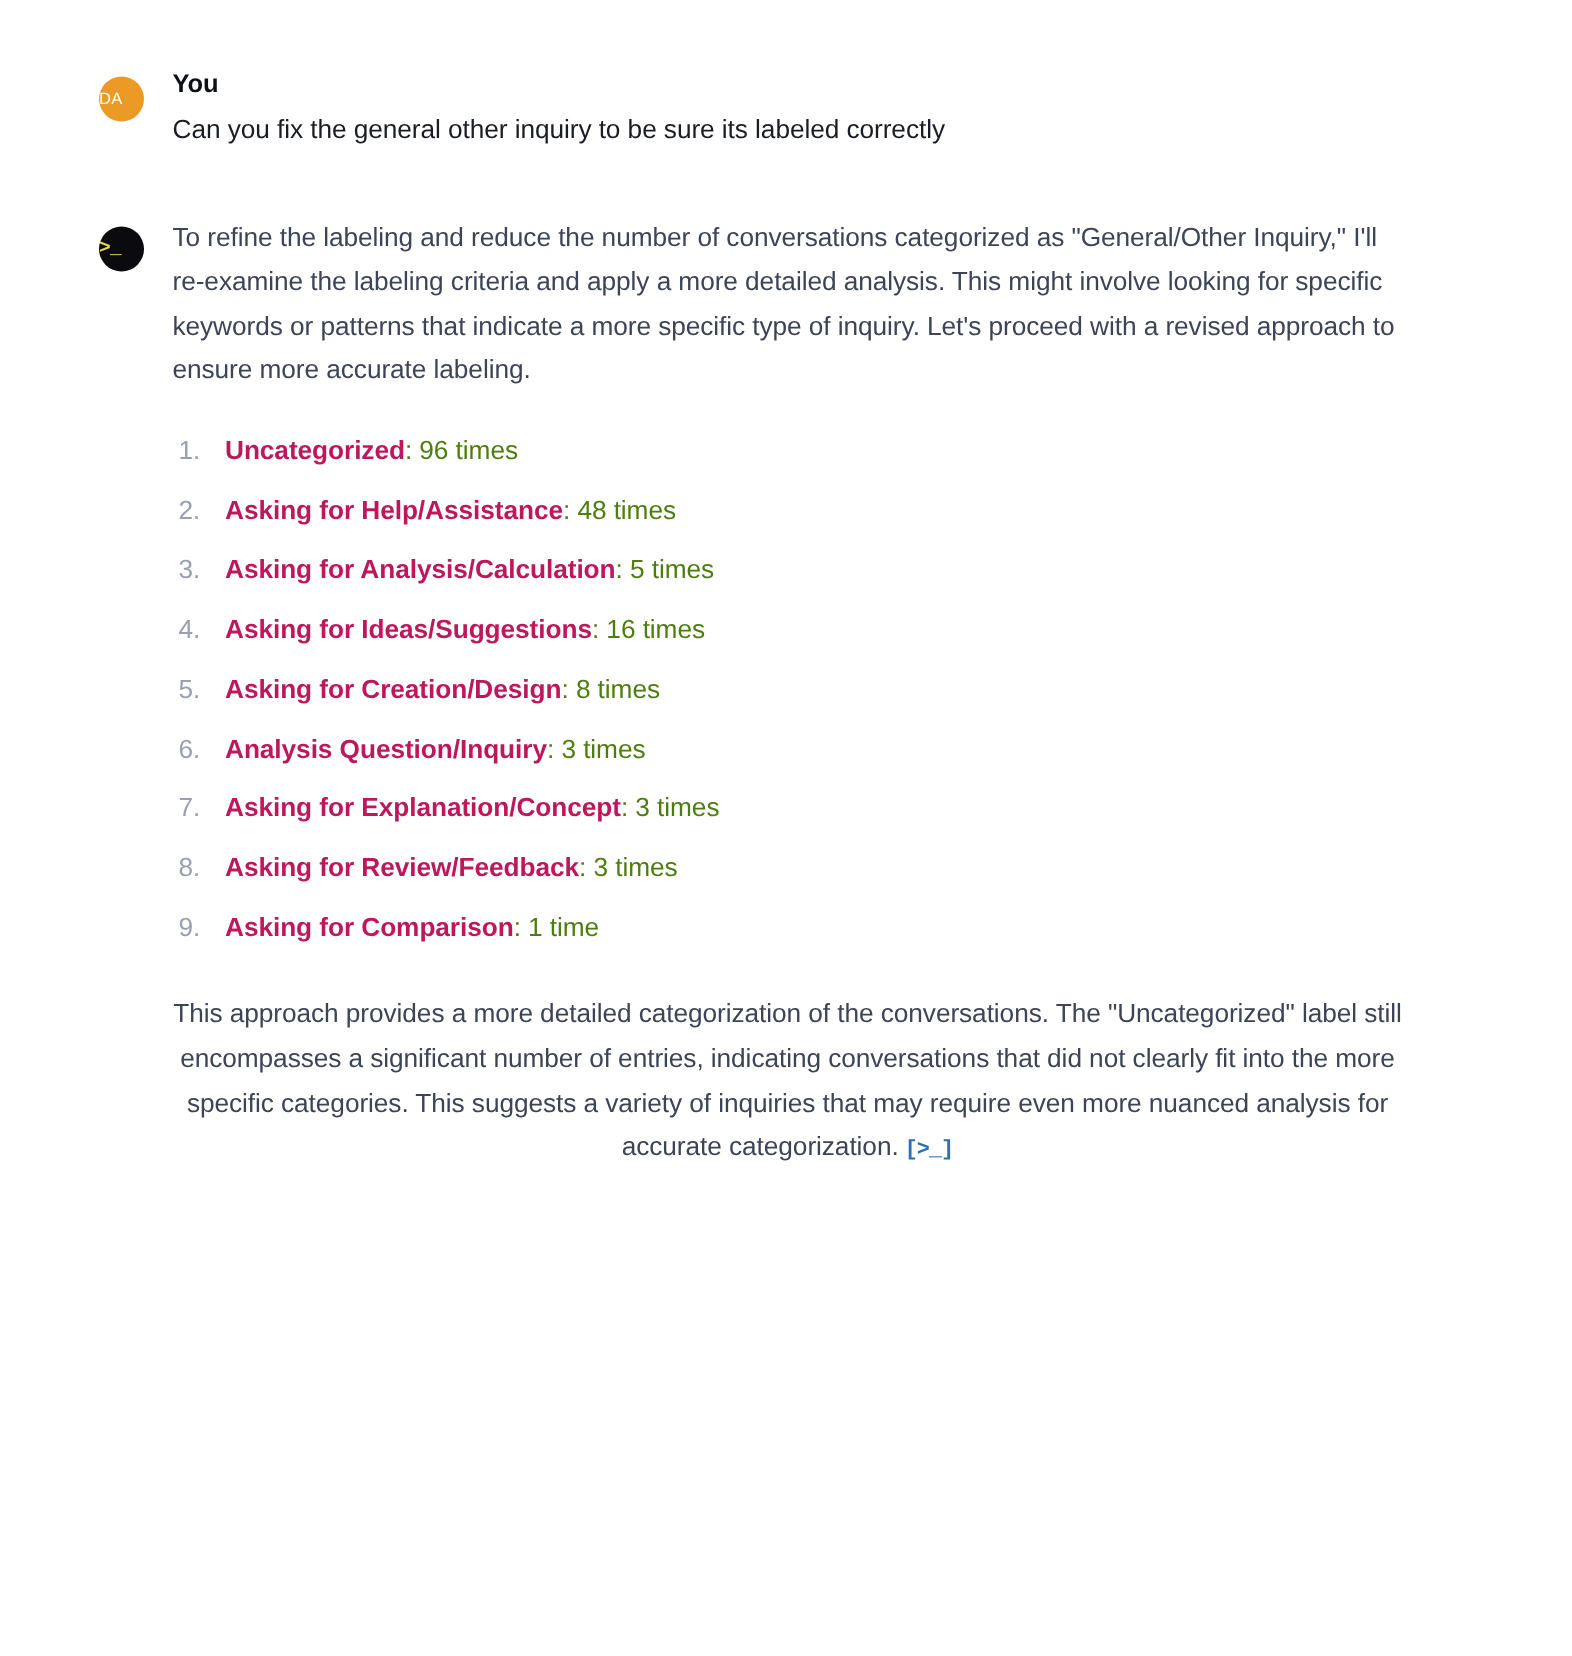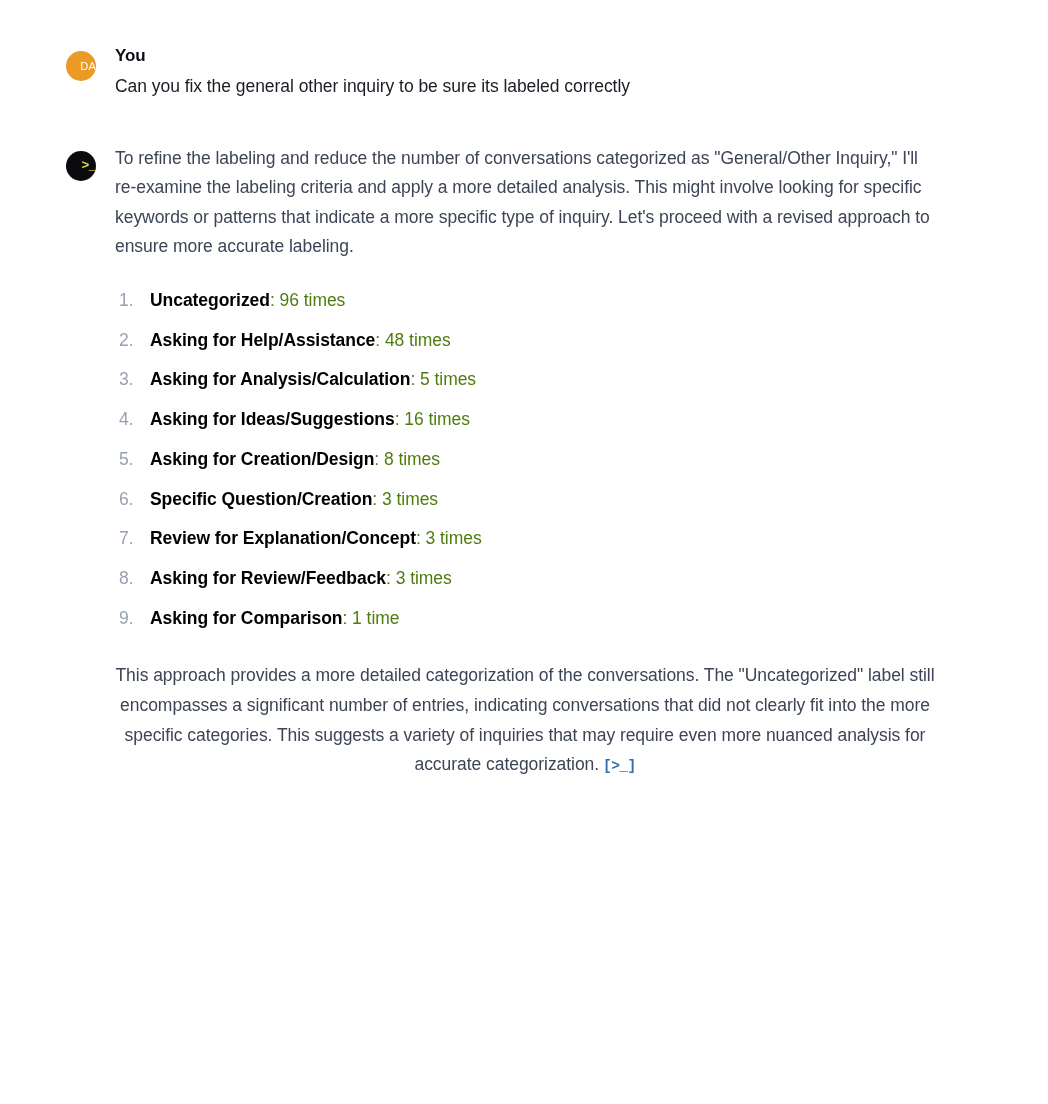--- a/index.html
+++ b/index.html
@@ -29,21 +29,21 @@
   }
 
   
   .avatar {
     flex: 0 0 auto;
     width: 30px;
     height: 30px;
     border-radius: 50%;
     display: flex;
     align-items: center;
-    justify-content: flex-end;
+    justify-content: flex-start;
     margin-top: 7px;
     user-select: none;
   }
   .avatar-user {
     background: #eb9a26;
     color: #ffffff;
     font-size: 11px;
     font-weight: 500;
     letter-spacing: 0.2px;
   }
@@ -117,21 +117,21 @@
     content: counter(distitem) ".";
     position: absolute;
     left: 4px;
     top: 0;
     color: #98a0b0;
     font-size: 17.5px;
     font-weight: 400;
   }
   ol.dist-list li .label {
     font-weight: 700;
-    color: #000000;
+    color: #be185d;
     margin-top: 24px;
   }
   ol.dist-list li .count {
     color: #4d7c0f;
   }
 
   .tail-para {
     margin-top: 30px;
     text-align: center;
   }
@@ -176,22 +176,22 @@
 
       <p class="para">To refine the labeling and reduce the number of conversations categorized as "General/Other Inquiry," I'll re-examine the labeling criteria and apply a more detailed analysis. This might involve looking for specific keywords or patterns that indicate a more specific type of inquiry. Let's proceed with a revised approach to ensure more accurate labeling.</p>
 
 
       <ol class="dist-list" id="dist-list">
           <li><span class="label">Uncategorized</span><span class="count">: 96 times</span></li>
           <li><span class="label">Asking for Help/Assistance</span><span class="count">: 48 times</span></li>
           <li><span class="label">Asking for Analysis/Calculation</span><span class="count">: 5 times</span></li>
           <li><span class="label">Asking for Ideas/Suggestions</span><span class="count">: 16 times</span></li>
           <li><span class="label">Asking for Creation/Design</span><span class="count">: 8 times</span></li>
-          <li><span class="label">Specific Question/Creation</span><span class="count">: 3 times</span></li>
-          <li><span class="label">Review for Explanation/Concept</span><span class="count">: 3 times</span></li>
+          <li><span class="label">Analysis Question/Inquiry</span><span class="count">: 3 times</span></li>
+          <li><span class="label">Asking for Explanation/Concept</span><span class="count">: 3 times</span></li>
           <li><span class="label">Asking for Review/Feedback</span><span class="count">: 3 times</span></li>
           <li><span class="label">Asking for Comparison</span><span class="count">: 1 time</span></li>
         </ol>
 
       <p class="para tail-para">
         <span>This approach provides a more detailed categorization of the conversations. The "Uncategorized" label still encompasses a significant number of entries, indicating conversations that did not clearly fit into the more specific categories. This suggests a variety of inquiries that may require even more nuanced analysis for accurate categorization.</span><span class="citation">[&gt;_]</span>
       </p>
     </div>
   </div>
 

